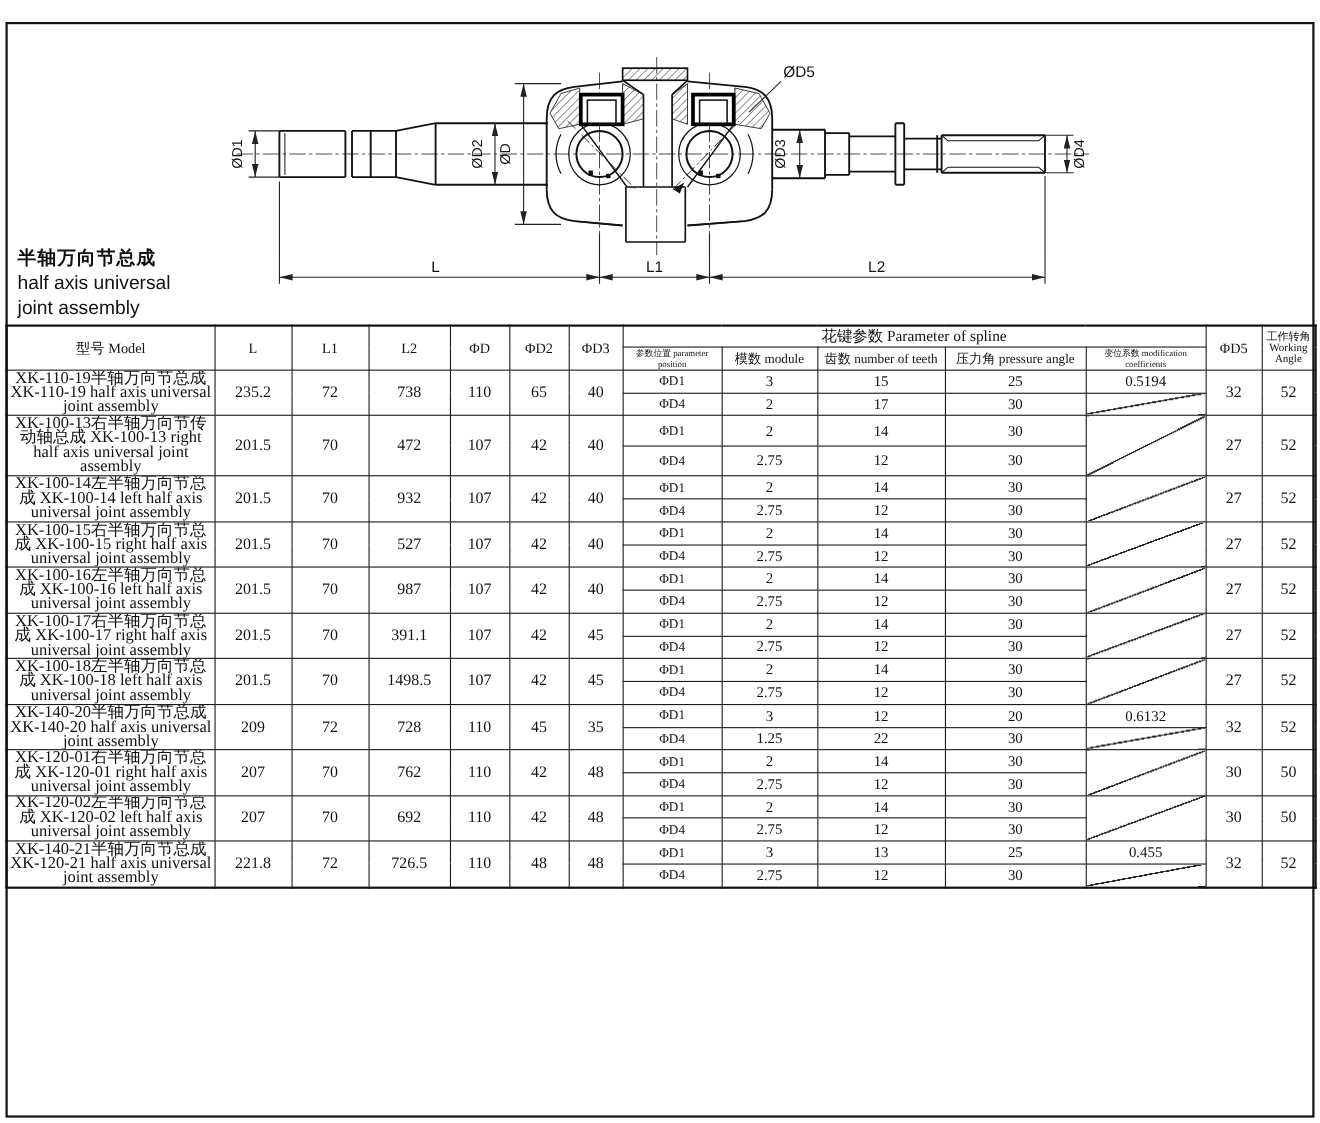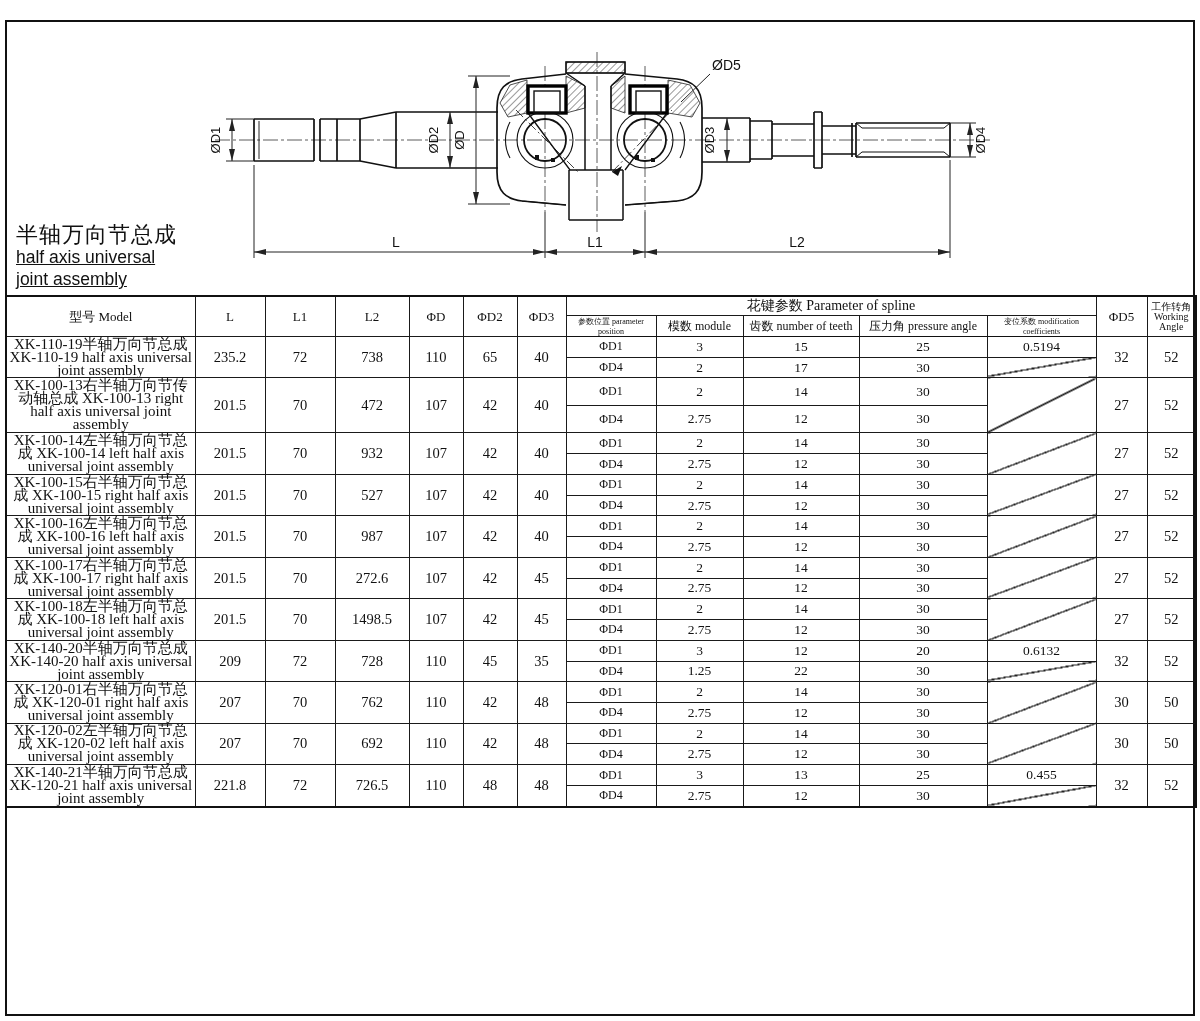--- a/index.html
+++ b/index.html
@@ -1,21 +1,21 @@
 <!DOCTYPE html>
 <html><head>
 <meta charset="utf-8">
 <style>
   html,body{margin:0;padding:0;background:#fff;}
   body{width:1200px;height:1021px;position:relative;font-family:"Liberation Sans",sans-serif;color:#111;}
   #frame{position:absolute;left:5px;top:20px;width:1190px;height:996px;border:2px solid #111;box-sizing:border-box;}
   #drawing{position:absolute;left:0;top:0;}
   #titleblock{position:absolute;left:16px;top:224px;line-height:22px;}
-  #titleblock .cn{font-size:22px;letter-spacing:1px;}
-  #titleblock .en{font-size:17.5px;text-decoration:underline;}
+  #titleblock .cn{font-size:17px;letter-spacing:1px;font-weight:bold;}
+  #titleblock .en{font-size:17.5px;}
   #spec-table{position:absolute;left:5px;top:295px;width:1190px;height:513px;border-collapse:collapse;table-layout:fixed;
     font-family:"Liberation Serif","DejaVu Serif",serif;}
   #spec-table td,#spec-table th{border:1px solid #1a1a1a;text-align:center;vertical-align:middle;padding:0 2px;overflow:hidden;}
   #spec-table{border:2px solid #111;}
   #spec-table thead th{font-weight:normal;}
   #spec-table thead tr:last-child th{border-bottom:1.6px solid #111;}
   tr.rtop td{border-top:1.8px solid #111;}
   th.h-main{font-size:13px;}
   th.h-group{font-size:14px;height:16px;}
   th.h-mid{font-size:12px;}
@@ -315,21 +315,21 @@
       <tr>
         <td class="pos">ΦD4</td>
         <td class="num2">2.75</td>
         <td class="num2">12</td>
         <td class="num2">30</td>
       </tr>
       <tr class="rtop">
         <td class="model" rowspan="2">XK-100-17右半轴万向节总成 XK-100-17 right half axis universal joint assembly</td>
         <td class="num" rowspan="2">201.5</td>
         <td class="num" rowspan="2">70</td>
-        <td class="num" rowspan="2">272.6</td>
+        <td class="num" rowspan="2">391.1</td>
         <td class="num" rowspan="2">107</td>
         <td class="num" rowspan="2">42</td>
         <td class="num" rowspan="2">45</td>
         <td class="pos">ΦD1</td>
         <td class="num2">2</td>
         <td class="num2">14</td>
         <td class="num2">30</td>
         <td class="diag" rowspan="2"></td>
         <td class="num" rowspan="2">27</td>
         <td class="num" rowspan="2">52</td>

